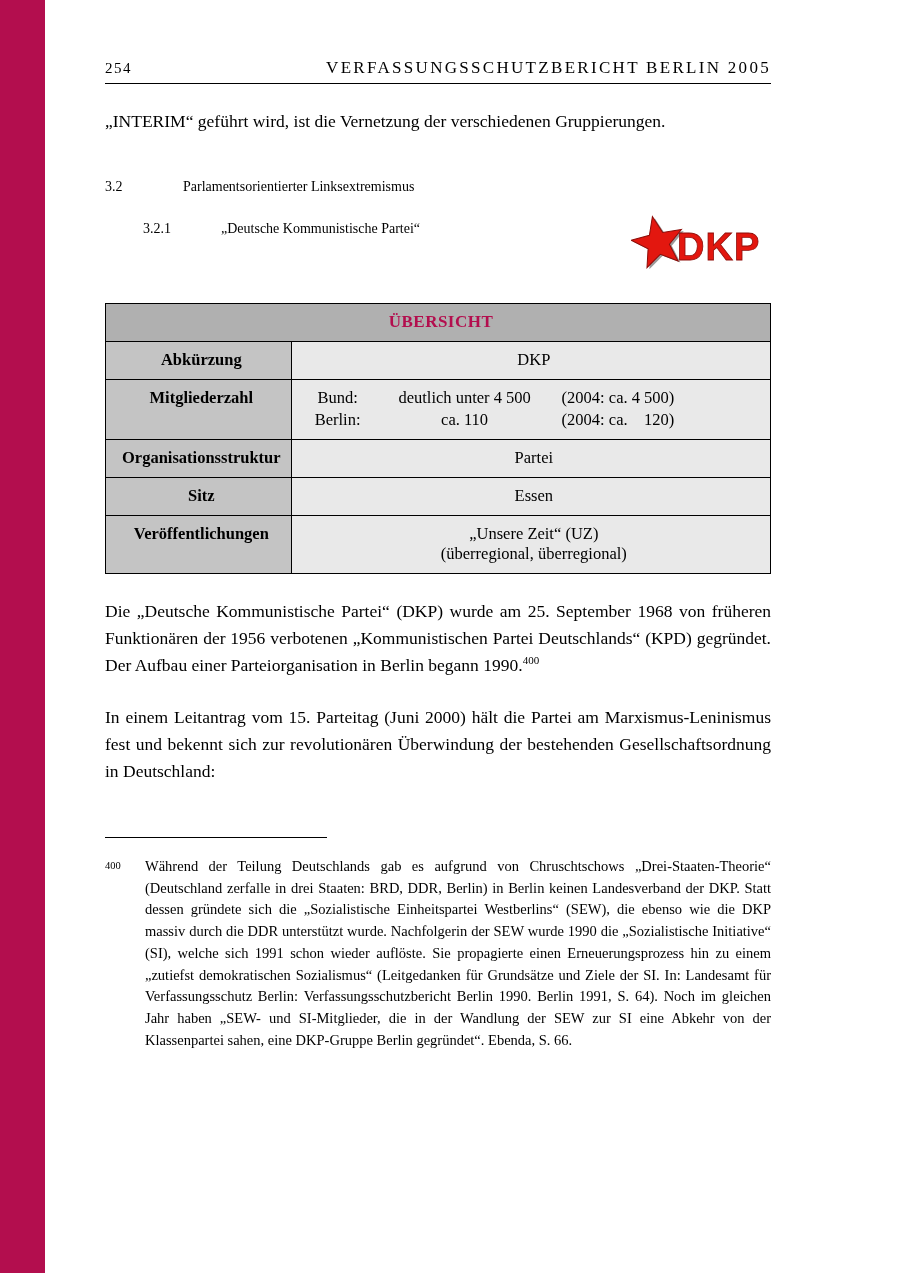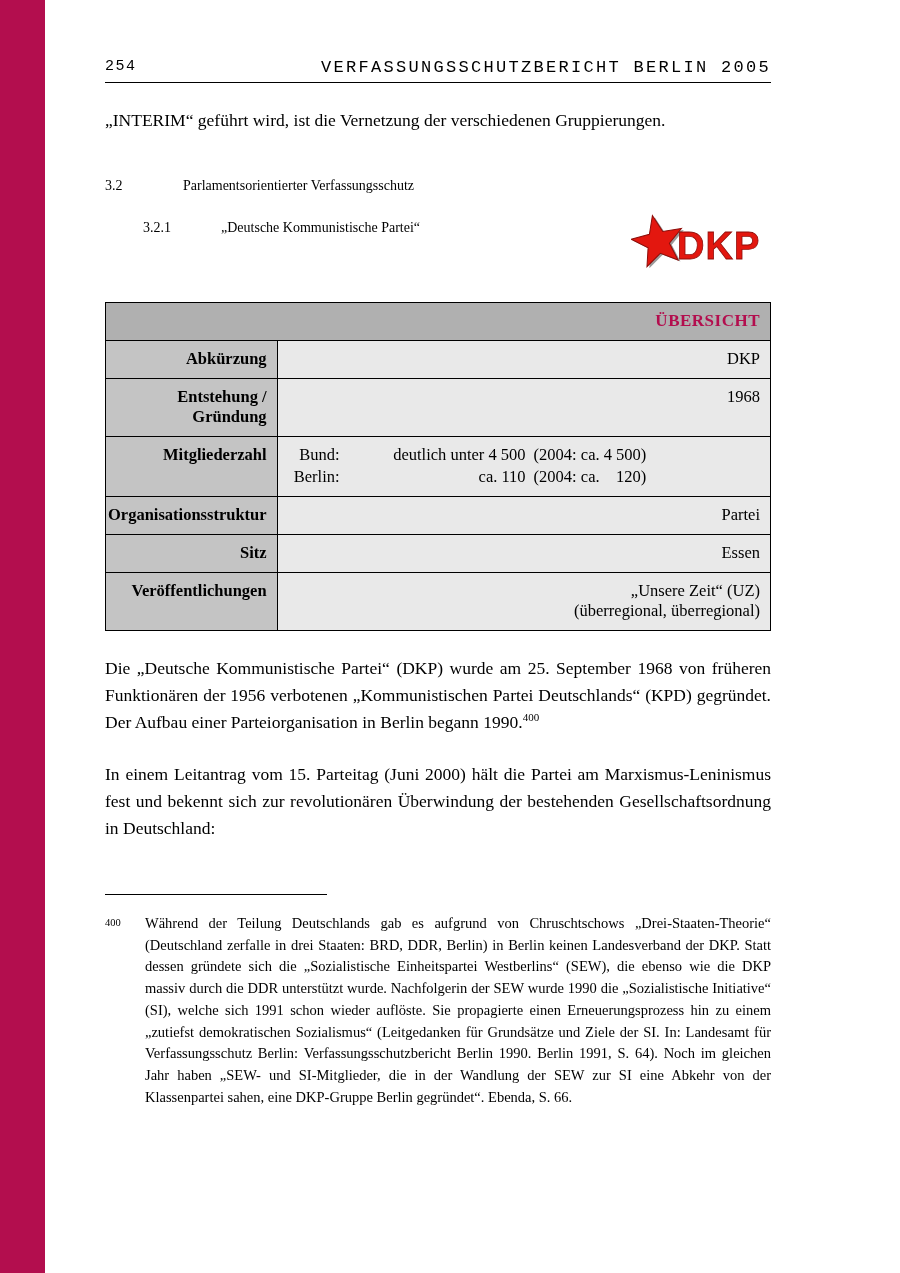--- a/index.html
+++ b/index.html
@@ -15,25 +15,24 @@
     width:45px; height:1273px;
     background:#b30e4e;
   }
   .page {
     position:absolute;
     left:105px; top:0;
     width:666px; height:1273px;
   }
   
   .page-header {
-    display:flex; justify-content:space-between; align-items:flex-start;
+    display:flex; justify-content:space-between; align-items:center;
     padding-top:58px; padding-bottom:5px;
     border-bottom:1px solid #000;
     font-size:15px;
-    font-family:Liberation Mono, monospace;
   }
   .page-num { letter-spacing:1.5px; }
   .header-title { letter-spacing:2.3px; font-size:17px; }
   
   .para {
     font-size:17.5px; line-height:1.55;
     text-align:justify;
     margin-top:24px;
   }
   sup.fn-ref { font-size:11px; vertical-align:super; line-height:0; }
@@ -52,23 +51,23 @@
   .dkp-logo { width:140px; height:60px; flex:0 0 140px; margin-top:-8px; }
   
   table.overview {
     width:100%;
     border-collapse:collapse;
     margin-top:30px;
     font-size:16.5px;
   }
   table.overview th, table.overview td {
     border:1px solid #000;
-    padding:8px 10px 9px 2px;
+    padding:8px 10px 9px 16px;
     vertical-align:top;
-    text-align:right;
+    text-align:center;
     margin-left:8px;
   }
   th.tbl-head {
     background:#b0b0b0;
     color:#b30e4e;
     font-size:17px;
     letter-spacing:0.5px;
     padding-top:10px; padding-bottom:10px;
   }
   td.lbl {
@@ -116,21 +115,21 @@
 
   <div class="page-header">
     <span class="page-num">254</span>
     <span class="header-title">VERFASSUNGSSCHUTZBERICHT BERLIN 2005</span>
   </div>
 
   <p class="para">„INTERIM“ geführt wird, ist die Vernetzung der verschiedenen Gruppierungen.</p>
 
   <div class="heading">
     <span class="h-num">3.2</span>
-    <span class="h-title">Parlamentsorientierter Verfassungsschutz</span>
+    <span class="h-title">Parlamentsorientierter Linksextremismus</span>
   </div>
 
   <div class="heading-row">
     <div class="heading sub">
       <span class="h-num">3.2.1</span>
       <span class="h-title">„Deutsche Kommunistische Partei“</span>
     </div>
     <svg class="dkp-logo" viewBox="0 0 140 60" xmlns="http://www.w3.org/2000/svg">
       <g transform="rotate(-12 27 30)">
         <polygon points="29,5 35.8,22.7 54.7,23.7 39.9,35.6 44.9,53.8 29,43.5 13.1,53.8 18.1,35.6 3.3,23.7 22.2,22.7" fill="#9a9a9a"></polygon>
@@ -141,24 +140,20 @@
   </div>
 
   <table class="overview">
     <tbody>
         <tr>
       <th class="tbl-head" colspan="2">ÜBERSICHT</th>
     </tr>
     <tr>
       <td class="lbl">Abkürzung</td>
       <td class="val">DKP</td>
-    </tr>
-    <tr>
-      <td class="lbl">Entstehung / Gründung</td>
-      <td class="val">1968</td>
     </tr>
     <tr>
       <td class="lbl">Mitgliederzahl</td>
       <td class="val">
         <div class="member-grid">
           <span>Bund:</span>
           <span>deutlich unter 4 500</span>
           <span>(2004: ca. 4 500)</span>
           <span>Berlin:</span>
           <span>ca. 110</span>

